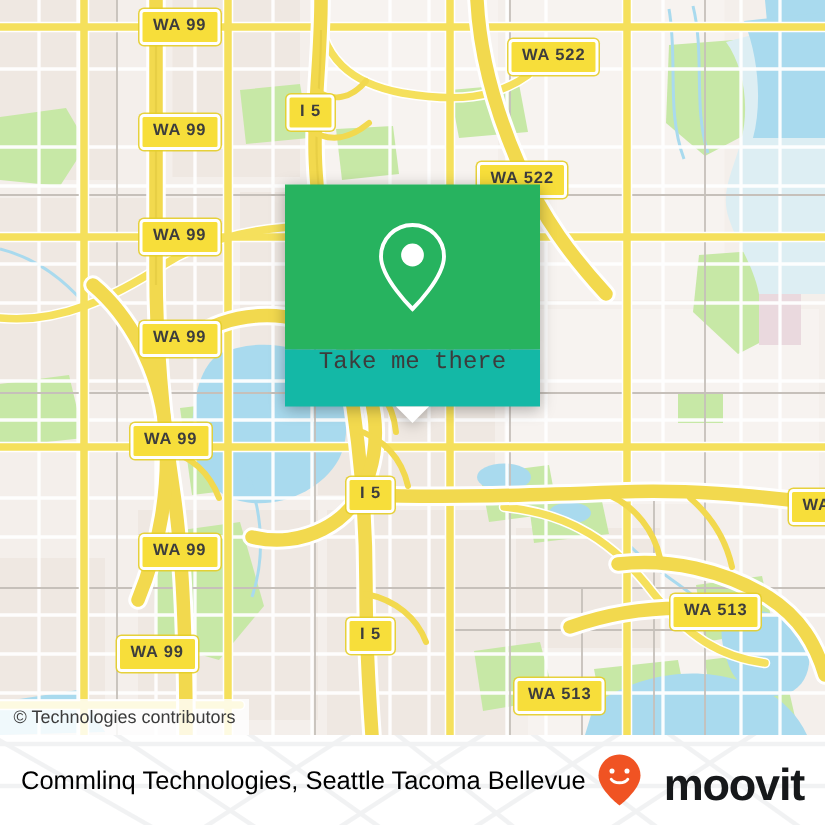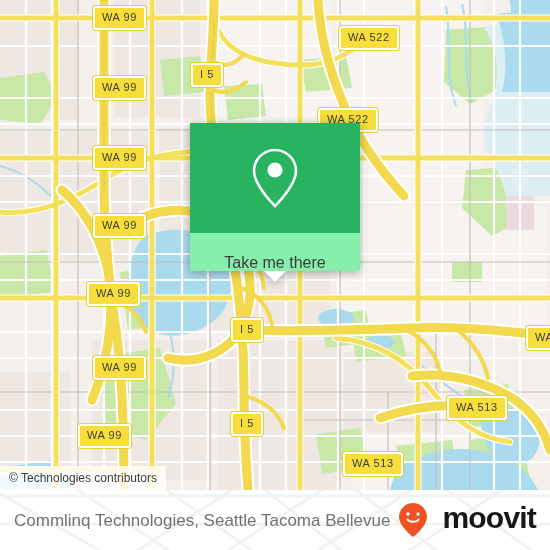--- a/index.html
+++ b/index.html
@@ -21,21 +21,21 @@
   .map-svg { position: absolute; left: 0; top: 0; display: block; }
 
   
   .shield {
     position: absolute;
     background: #f7de3a;
     border: 2px solid #ffffff;
     border-radius: 3px;
     color: #3d3d3d;
     font-size: 11px;
-    font-weight: normal;
+    font-weight: bold;
     letter-spacing: .6px;
     line-height: 1;
     padding: 4px 7px 5px 7px;
     white-space: nowrap;
     box-shadow: 0 0 0 1px rgba(228,205,40,.9);
     font-family: "Liberation Sans", sans-serif;
   }
 
   
   .callout {
@@ -43,24 +43,25 @@
     left: 190px; top: 123px;
     width: 170px;
     filter: drop-shadow(0 2px 5px rgba(0,0,0,.30));
   }
   .callout-top {
     background: #27b35f;
     height: 110px;
     display: flex; align-items: center; justify-content: center;
   }
   .callout-bottom {
-    background: #86efac;
+    background: #14b8a6;
     height: 38px;
-    display: flex; align-items: flex-end; justify-content: center;
+    display: flex; align-items: flex-start; justify-content: center;
     position: relative;
+    font-family: Liberation Mono, monospace;
   }
   .callout-label {
     color: #3c3c3c;
     font-size: 16px;
     line-height: 1;
   }
   .callout-tail {
     position: absolute;
     left: 50%; top: 100%;
     transform: translateX(-50%);
@@ -97,27 +98,27 @@
     opacity: .085;
   }
   .footer-inner {
     position: absolute; left: 0; top: 0;
     width: 550px; height: 60px;
     display: flex; align-items: center;
     justify-content: space-between;
     padding: 0 14px 0 14px;
   }
   .footer-title {
-    color: #737373;
+    color: #000000;
     font-size: 17px;
     line-height: 1;
     white-space: nowrap;
   }
   .brand {
-    display: flex; align-items: flex-start; gap: 14px;
+    display: flex; align-items: flex-end; gap: 14px;
   }
   .brand-word {
     color: #16181a;
     font-size: 30px;
     line-height: 1;
     letter-spacing: -.8px;
     font-weight: bold;
     position: relative;
     top: 1px;
   }

